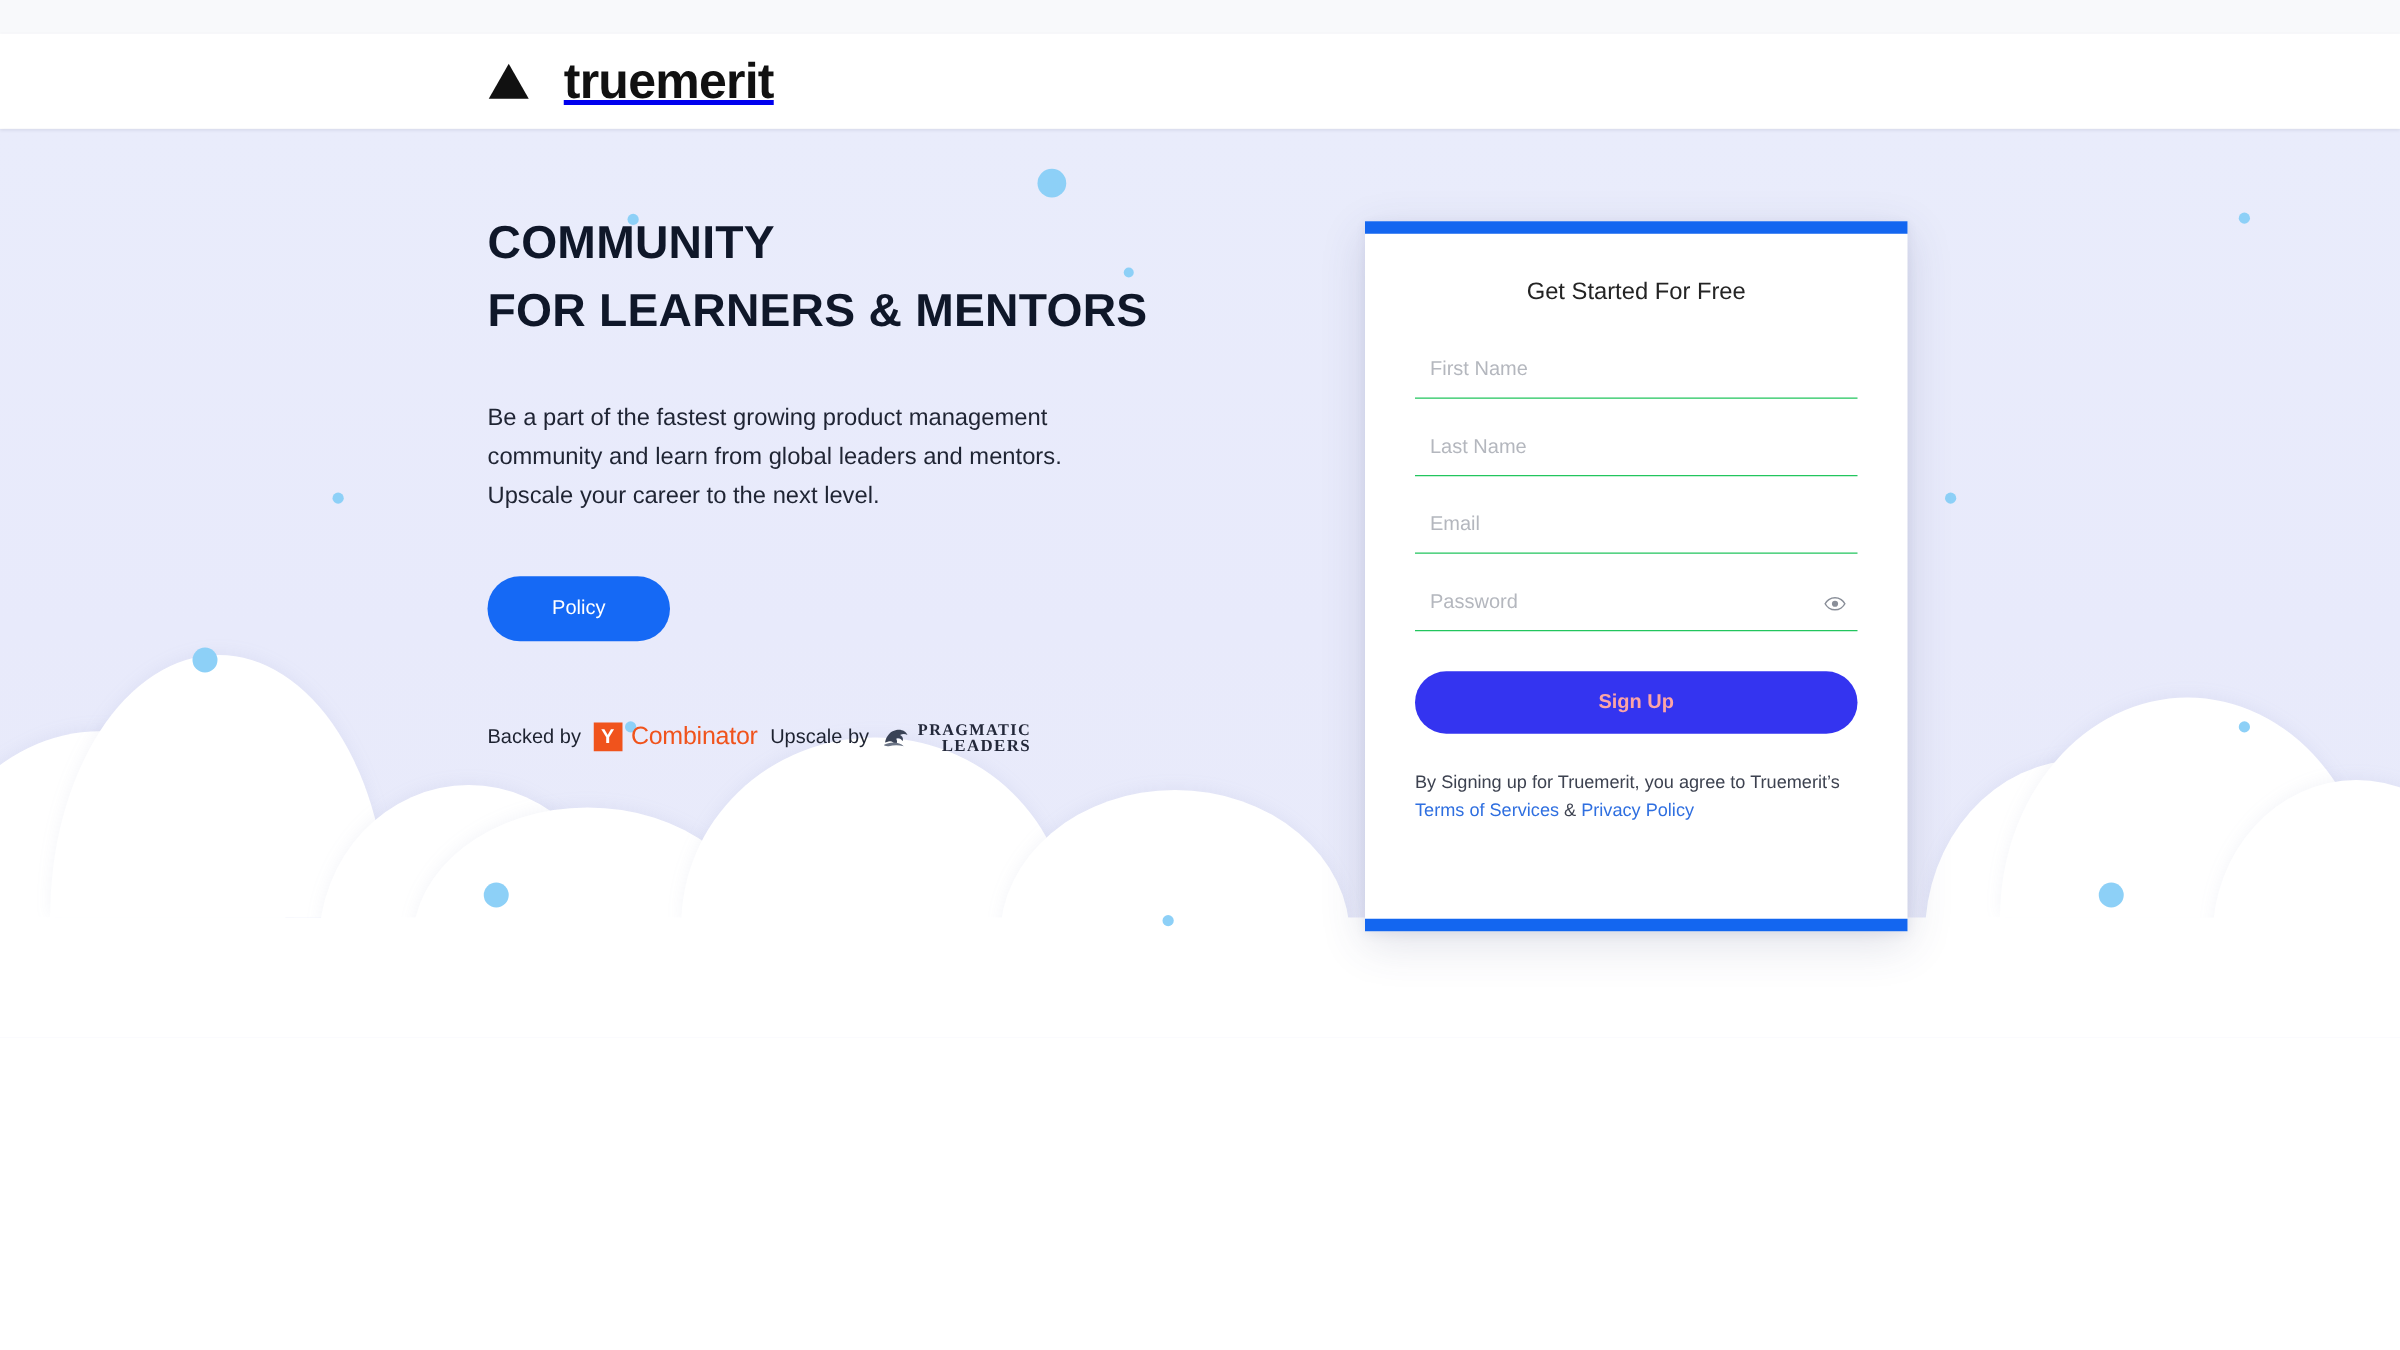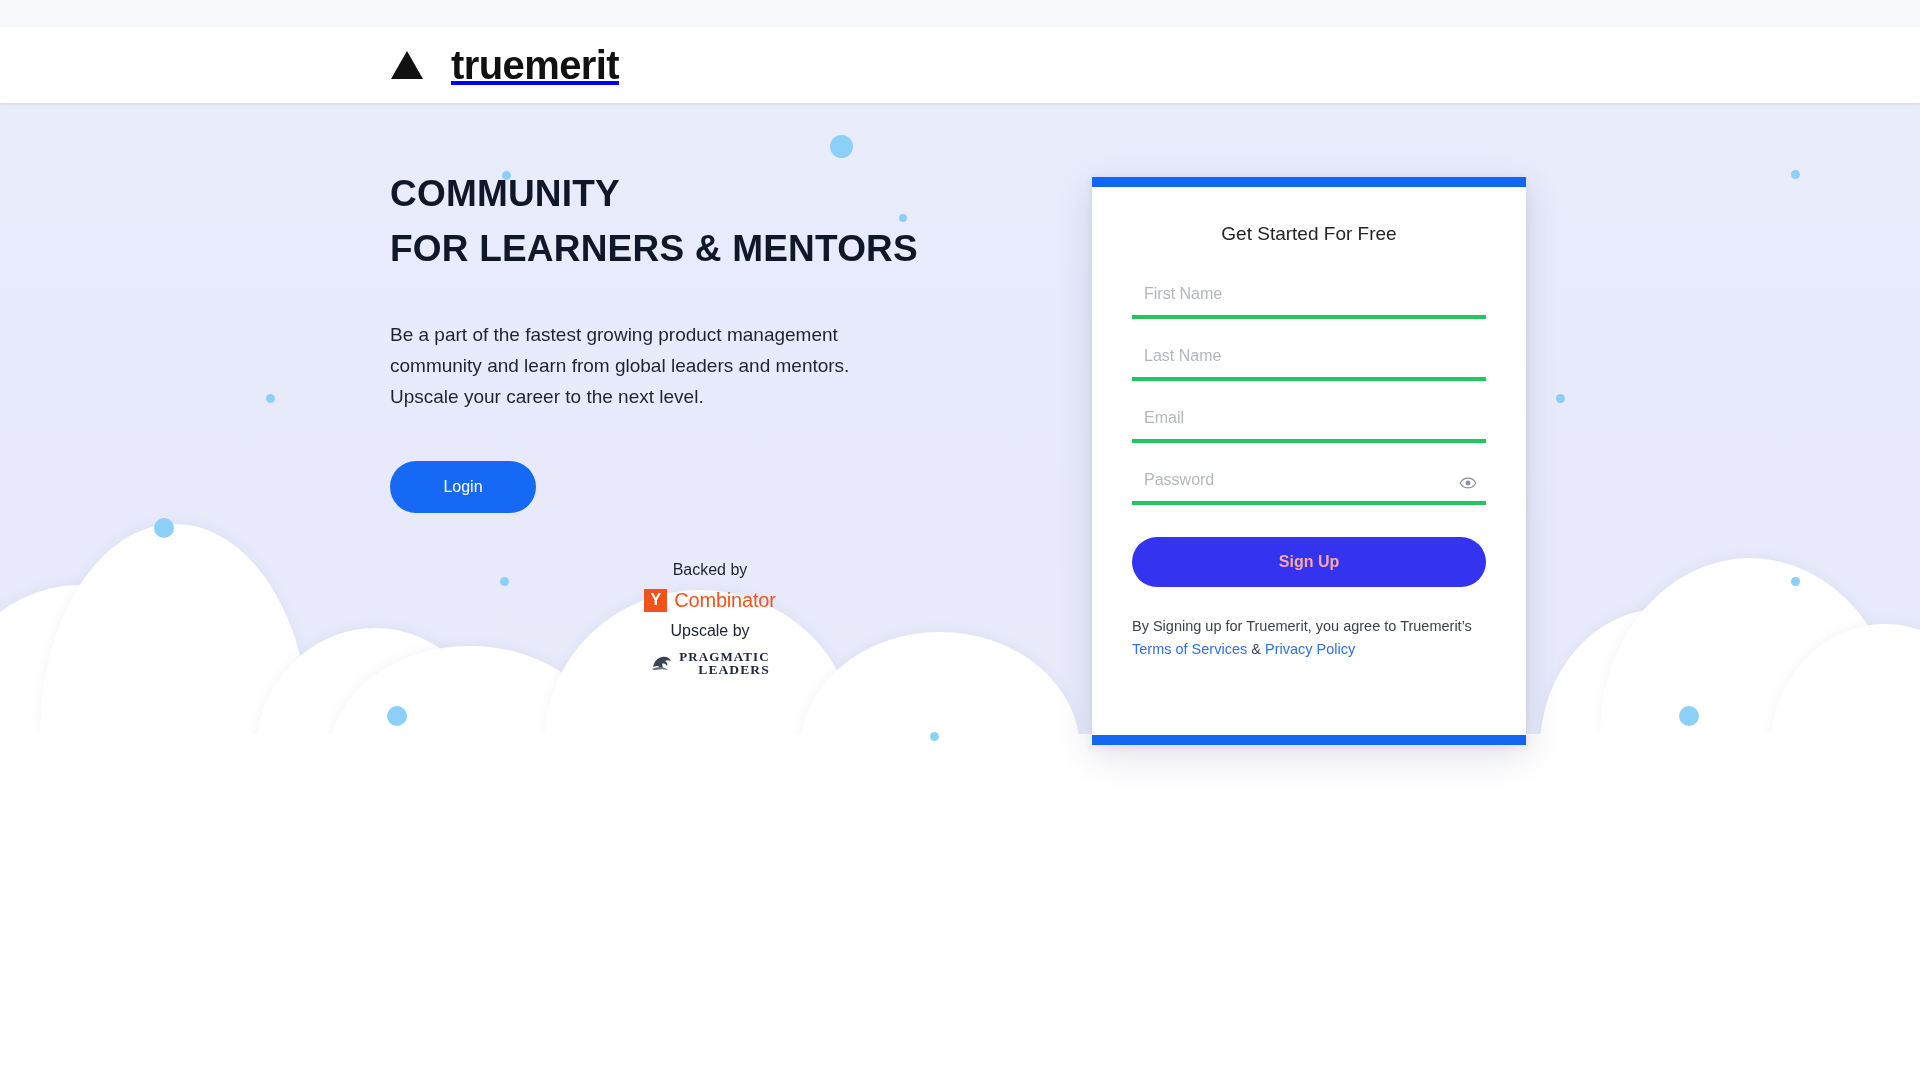--- a/index.html
+++ b/index.html
@@ -69,22 +69,22 @@
     margin-top:42px; font-size:19px; line-height:1.65; color:#1f2433;
     max-width:510px;
   }
   .login-btn {
     margin-top:48px; display:inline-flex; align-items:center; justify-content:center;
     width:146px; height:52px; border:none; border-radius:26px;
     background:#1569f5; color:#ffffff; font-size:16px;
     font-family:"Liberation Sans", sans-serif; cursor:pointer;
   }
   .badges {
-    margin-top:48px; display:flex; align-items:center; gap:10px;
-    font-size:16px; color:#1d2230; white-space:nowrap;flex-direction:column;
+    margin-top:64px; display:flex; align-items:center; gap:10px;
+    font-size:16px; color:#1d2230; white-space:nowrap;
   }
   .yc {
     display:inline-flex; align-items:center; gap:7px;
   }
   .yc-sq {
     width:23px; height:23px; background:#f0531c; color:#ffffff;
     font-size:16px; font-weight:700; display:inline-flex;
     align-items:center; justify-content:center; line-height:1;
   }
   .yc-word { color:#f0531c; font-size:20px; letter-spacing:-0.2px; }
@@ -105,21 +105,21 @@
   }
   .card-bar { width:100%; height:10px; background:#1366f0; }
   .card-bar.bottom { position:absolute; left:0; bottom:0; }
   .card-body { padding:36px 40px 0 40px; }
   .card-title {
     text-align:center; font-size:19px; font-weight:400; color:#242424;
     margin-bottom:34px;
   }
   .field { position:relative; margin-bottom:22px; }
   .field input {
-    width:100%; height:40px; border:none; border-bottom:4px solid #22c55e;
+    width:100%; height:40px; border:none; border-bottom:1px solid #22c55e;
     font-size:16px; color:#2a2e3a; background:transparent; outline:none;
     font-family:"Liberation Sans", sans-serif; padding:0 28px 6px 12px;
   }
   .field input::placeholder { color:#b4b7be; }
   .eye-btn {
     position:absolute; right:6px; top:6px; width:24px; height:24px;
     border:none; background:transparent; cursor:pointer; padding:0;
     display:flex; align-items:center; justify-content:center;
   }
   .signup-btn {
@@ -185,21 +185,21 @@
     </div>
 
     <div class="hero-left">
       <h1 class="headline">
         <span class="l1">COMMUNITY</span>
         <span class="l2">FOR LEARNERS &amp; MENTORS</span>
       </h1>
 
       <p class="subcopy">Be a part of the fastest growing product management community and learn from global leaders and mentors. Upscale your career to the next level.</p>
 
-      <button class="login-btn">Login</button>
+      <button class="login-btn">Policy</button>
 
       <div class="badges">
         <span>Backed by</span>
         <span class="yc">
           <span class="yc-sq">Y</span>
           <span class="yc-word">Combinator</span>
         </span>
         <span>Upscale by</span>
         <span class="pl">
           <svg class="pl-glyph" viewBox="0 0 24 24">

